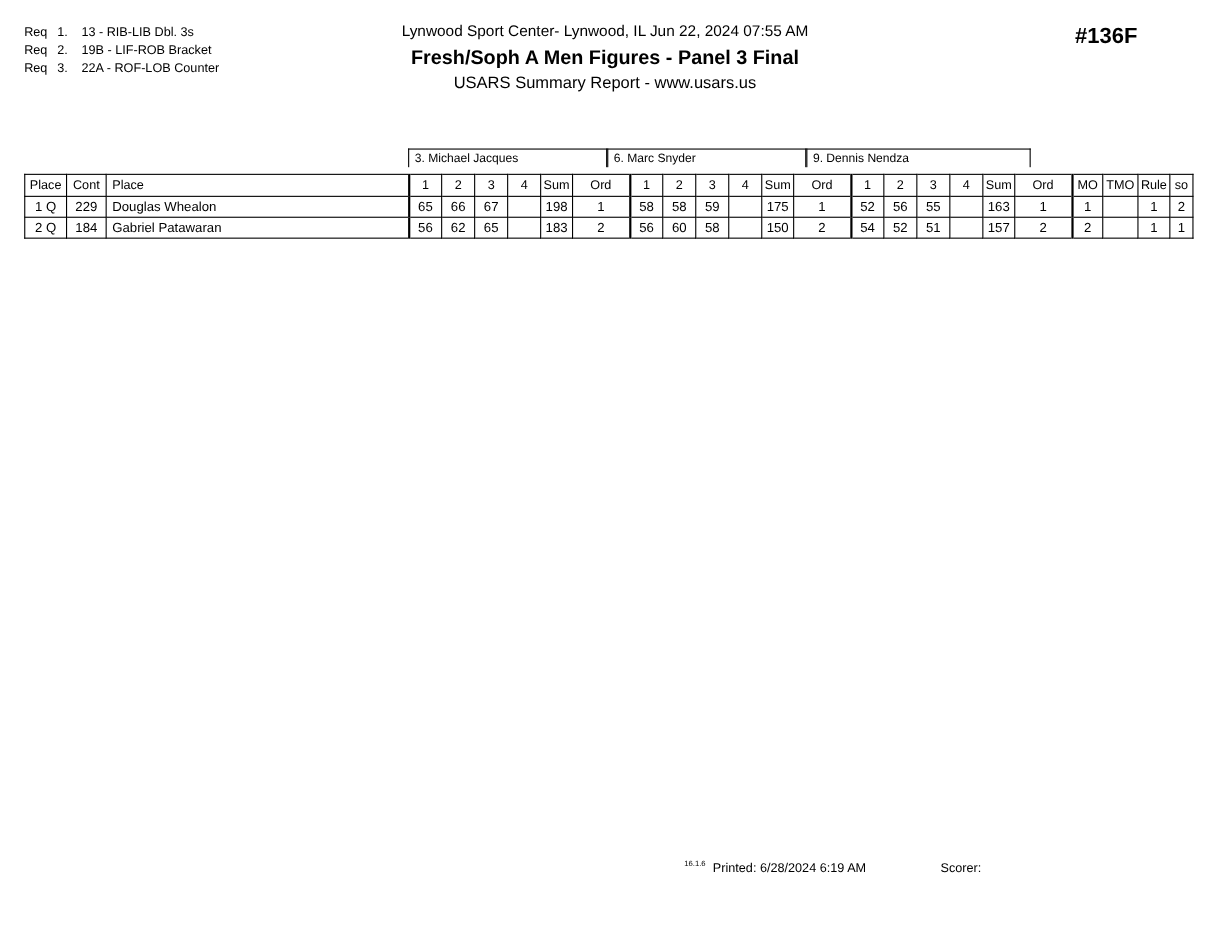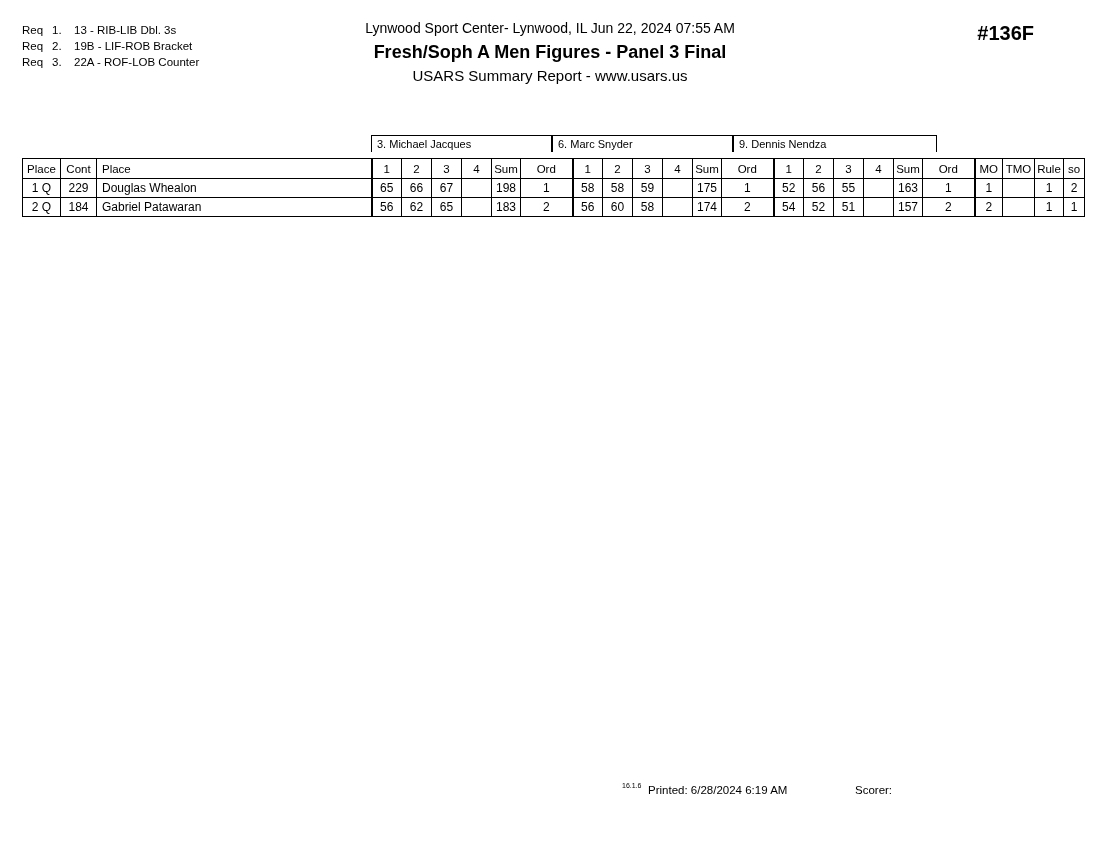--- a/index.html
+++ b/index.html
@@ -284,21 +284,21 @@
       <td class="c-score">62</td>
       <td class="c-score">65</td>
       <td class="c-score"></td>
       <td class="c-sum sum-cell">183</td>
       <td class="c-ord bold thick-right">2</td>
 
       <td class="c-score">56</td>
       <td class="c-score">60</td>
       <td class="c-score">58</td>
       <td class="c-score"></td>
-      <td class="c-sum sum-cell">174</td>
+      <td class="c-sum sum-cell">150</td>
       <td class="c-ord bold thick-right">2</td>
 
       <td class="c-score">54</td>
       <td class="c-score">52</td>
       <td class="c-score">51</td>
       <td class="c-score"></td>
       <td class="c-sum sum-cell">157</td>
       <td class="c-ord bold thick-right">2</td>
 
       <td class="c-mo">2</td>

